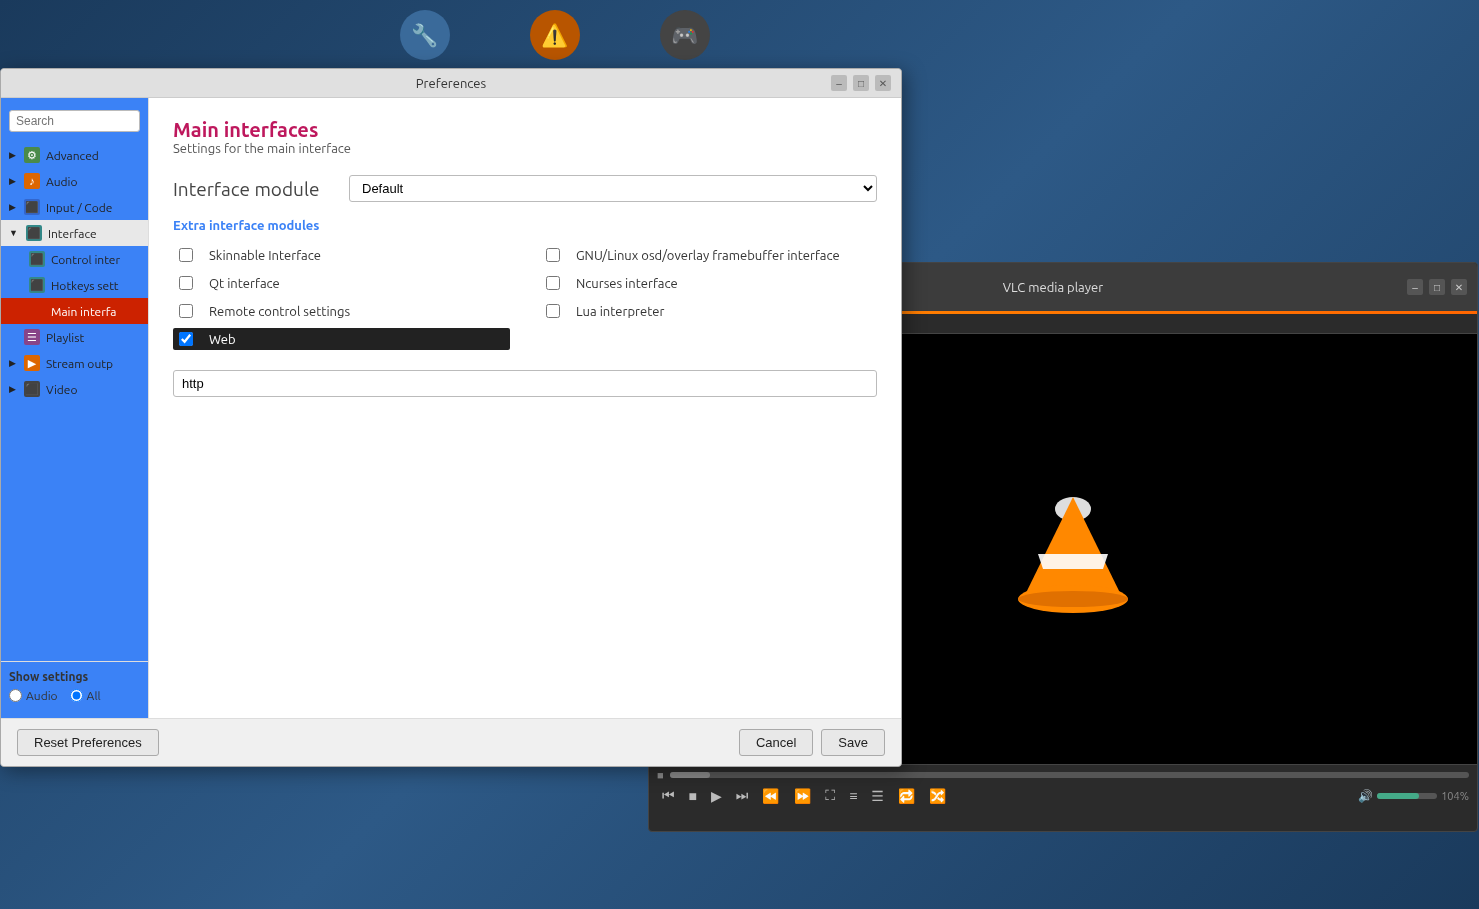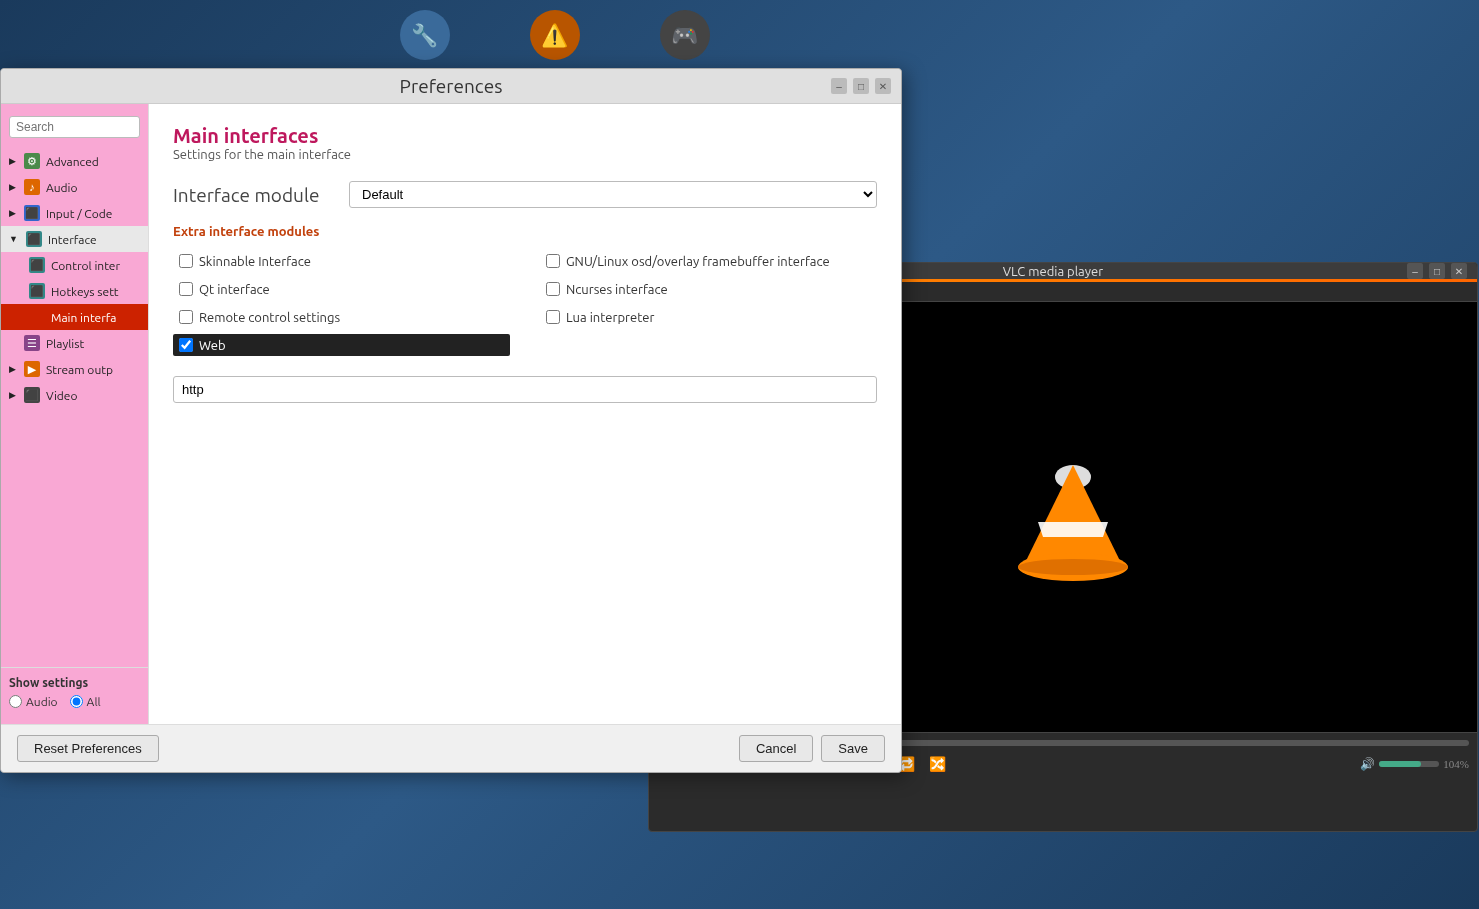--- a/index.html
+++ b/index.html
@@ -31,21 +31,21 @@
       background: #2b2b2b;
       border: 1px solid #444;
       border-radius: 4px;
     }
     .vlc-titlebar {
       display: flex;
       align-items: center;
       justify-content: space-between;
       background: #3c3c3c;
       padding: 6px 10px;
-      height: 16px;
+      height: 48px;
       border-radius: 4px 4px 0 0;
     }
     .vlc-title-text {
       color: #ddd;
       font-size: 13px;
     }
     .vlc-title-controls {
       display: flex; gap: 6px;
     }
     .vlc-title-btn {
@@ -172,21 +172,21 @@
     .pref-titlebar {
       display: flex;
       align-items: center;
       justify-content: space-between;
       background: #e0e0e0;
       padding: 6px 10px;
       border-bottom: 1px solid #ccc;
       border-radius: 4px 4px 0 0;
     }
     .pref-title {
-      font-size: 19px;
+      font-size: 13px;
       color: #333;
       flex: 1;
       text-align: center;
     }
     .pref-win-btns {
       display: flex; gap: 6px;
     }
     .pref-win-btn {
       width: 16px; height: 16px;
       background: #bbb;
@@ -198,21 +198,21 @@
     }
 
     .pref-body {
       display: flex;
       height: 620px;
     }
 
     
     .pref-sidebar {
       width: 148px;
-      background: #f9a8d4;
+      background: #3b82f6;
       border-right: 1px solid #ddd;
       padding: 8px 0;
       display: flex;
       flex-direction: column;
     }
     .search-input-wrap {
       padding: 4px 8px;
       margin-bottom: 6px;
     }
     .search-input {
@@ -311,33 +311,33 @@
       border-radius: 3px;
       background: #fff;
       font-size: 13px;
       cursor: pointer;
     }
 
     
     .section-title {
       font-size: 13px;
       font-weight: bold;
-      color: #c2410c;
+      color: #3b82f6;
       margin-bottom: 12px;
     }
     .checkboxes-grid {
       display: grid;
       grid-template-columns: 1fr 1fr;
       gap: 6px 30px;
       margin-bottom: 16px;
     }
     .checkbox-row {
       display: flex;
       align-items: center;
-      gap: 6px;
+      gap: 16px;
       font-size: 13px;
       color: #333;
       padding: 4px 6px;
       cursor: pointer;
       border-radius: 2px;
     }
     .checkbox-row.highlighted {
       background: #222;
       color: #fff;
     }
@@ -451,21 +451,21 @@
       <button class="vlc-btn">⛶</button>
       <button class="vlc-btn">≡</button>
       <button class="vlc-btn">☰</button>
       <button class="vlc-btn">🔁</button>
       <button class="vlc-btn">🔀</button>
       <div class="vlc-volume">
         <span style="color:#888;font-size:12px;">🔊</span>
         <div class="vlc-vol-bar">
           <div class="vlc-vol-fill"></div>
         </div>
-        <span style="color:#888;font-size:11px;font-family:Liberation Serif, serif;">104%</span>
+        <span style="color:#888;font-size:11px;">104%</span>
       </div>
     </div>
   </div>
 </div>
 
 <div class="preferences-dialog">
 
   <div class="pref-titlebar">
     <div style="width:60px"></div>
     <span class="pref-title">Preferences</span>

